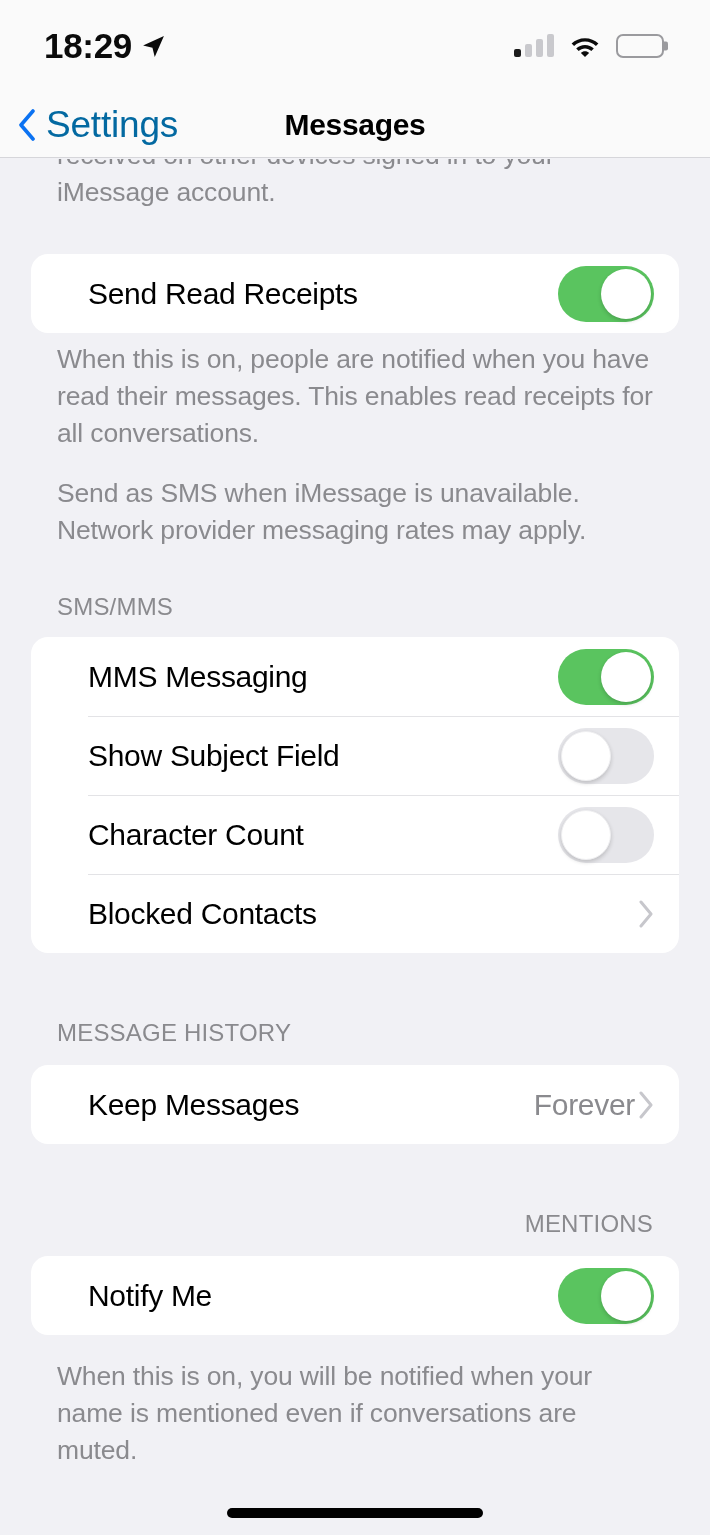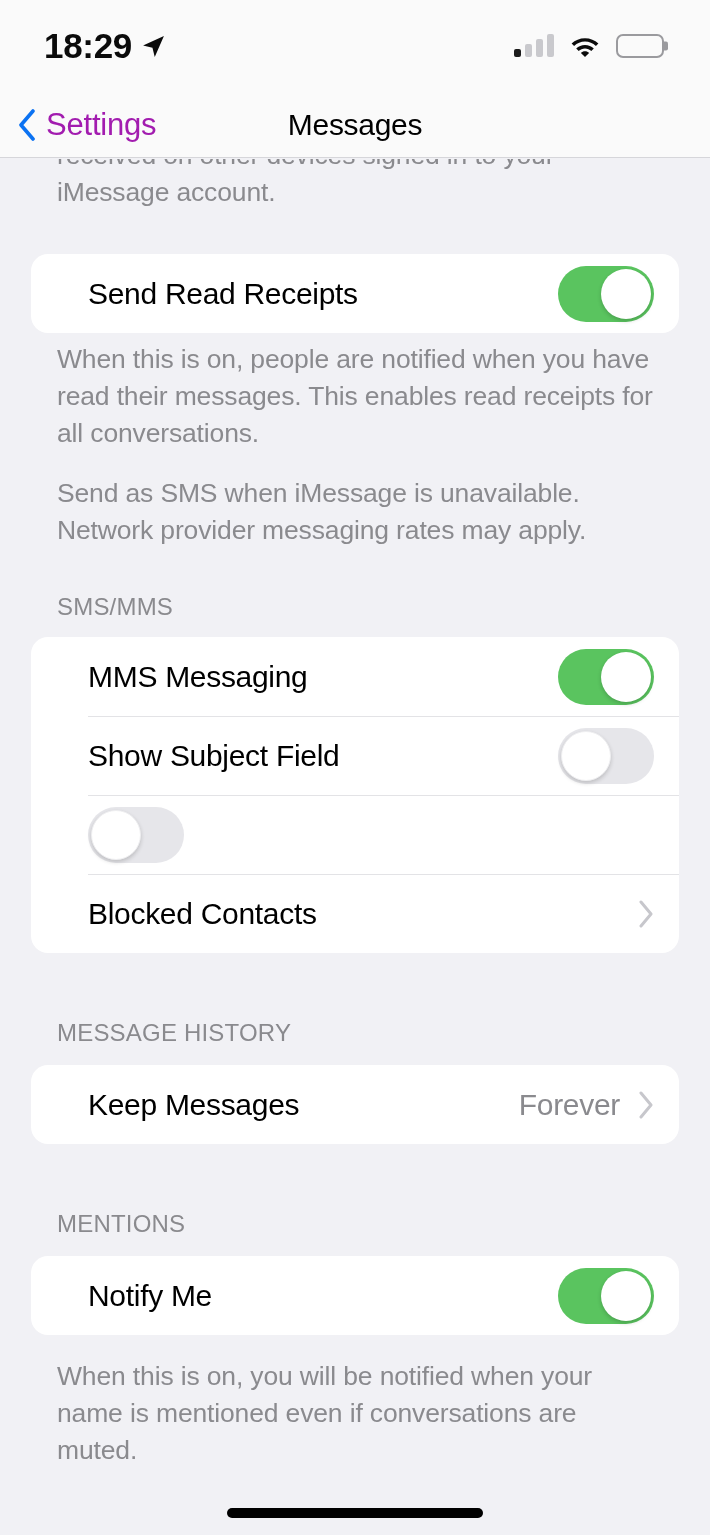--- a/index.html
+++ b/index.html
@@ -47,24 +47,24 @@
     background:#fafafa;
     border-bottom:1px solid #d6d6da;
     display:flex; align-items:center;
   }
   .nav-back {
     display:flex; align-items:center; gap:10px;
     position:absolute; left:18px; top:50%; transform:translateY(-50%);
     cursor:pointer;
   }
   .chev-back { width:18px; height:32px; display:block; }
-  .nav-back-label { font-size:31px; color:#a21caf; letter-spacing:-0.2px; }
+  .nav-back-label { font-size:37px; color:#0369a1; letter-spacing:-0.2px; }
   .nav-title {
     position:absolute; left:0; right:0; text-align:center;
-    font-size:30px; font-weight:400; letter-spacing:-0.3px; color:#000;
+    font-size:30px; font-weight:700; letter-spacing:-0.3px; color:#000;
   }
 
   
   .content {
     position:absolute; top:159px; left:0; width:710px; height:1376px;
     background:#f1f1f5;
     overflow:hidden;
   }
 
   .footnote {
@@ -98,21 +98,21 @@
     content:"";
     position:absolute; left:57px; right:0; top:0;
     height:1px; background:#e3e3e6;
   }
   .row-label {
     font-size:30px; letter-spacing:-0.3px; color:#000;
     flex:1;
   }
   .row-value {
     font-size:30px; color:#8a8a8e; letter-spacing:-0.3px;
-    margin-right:18px;
+    margin-right:3px;
   }
   .chev-right { width:16px; height:28px; display:block; }
 
   
   .toggle {
     width:96px; height:56px; border-radius:28px;
     position:relative; flex:none;
     cursor:pointer;
   }
   .toggle .knob {
@@ -193,20 +193,21 @@
           <span class="knob"></span>
         </span>
     </div>
     <div class="row">
       <span class="row-label">Show Subject Field</span>
       <span class="toggle off">
           <span class="knob"></span>
         </span>
     </div>
     <div class="row">
+      <span class="row-label">Character Count</span>
       <span class="toggle off">
           <span class="knob"></span>
         </span>
     </div>
     <div class="row">
       <span class="row-label">Blocked Contacts</span>
       <svg class="chev-right" viewBox="0 0 16 28">
         <path d="M3 2 L13 14 L3 26" fill="none" stroke="#c7c7cc" stroke-width="3" stroke-linecap="round" stroke-linejoin="round"></path>
       </svg>
     </div>
@@ -216,21 +217,21 @@
   <div class="card">
     <div class="row">
       <span class="row-label">Keep Messages</span>
       <span class="row-value">Forever</span>
       <svg class="chev-right" viewBox="0 0 16 28">
         <path d="M3 2 L13 14 L3 26" fill="none" stroke="#c7c7cc" stroke-width="3" stroke-linecap="round" stroke-linejoin="round"></path>
       </svg>
     </div>
   </div>
 
-  <div class="group-header" style="margin-top:66px; margin-bottom:18px;">MENTIONS</div>
+  <div class="group-header" style="margin-top:66px; margin-bottom:18px;text-align:right;">MENTIONS</div>
   <div class="card">
     <div class="row">
       <span class="row-label">Notify Me</span>
       <span class="toggle on">
           <span class="knob"></span>
         </span>
     </div>
   </div>
   <div class="footnote" style="margin-top:23px;">When this is on, you will be notified when your name is mentioned even if conversations are muted.</div>
 

